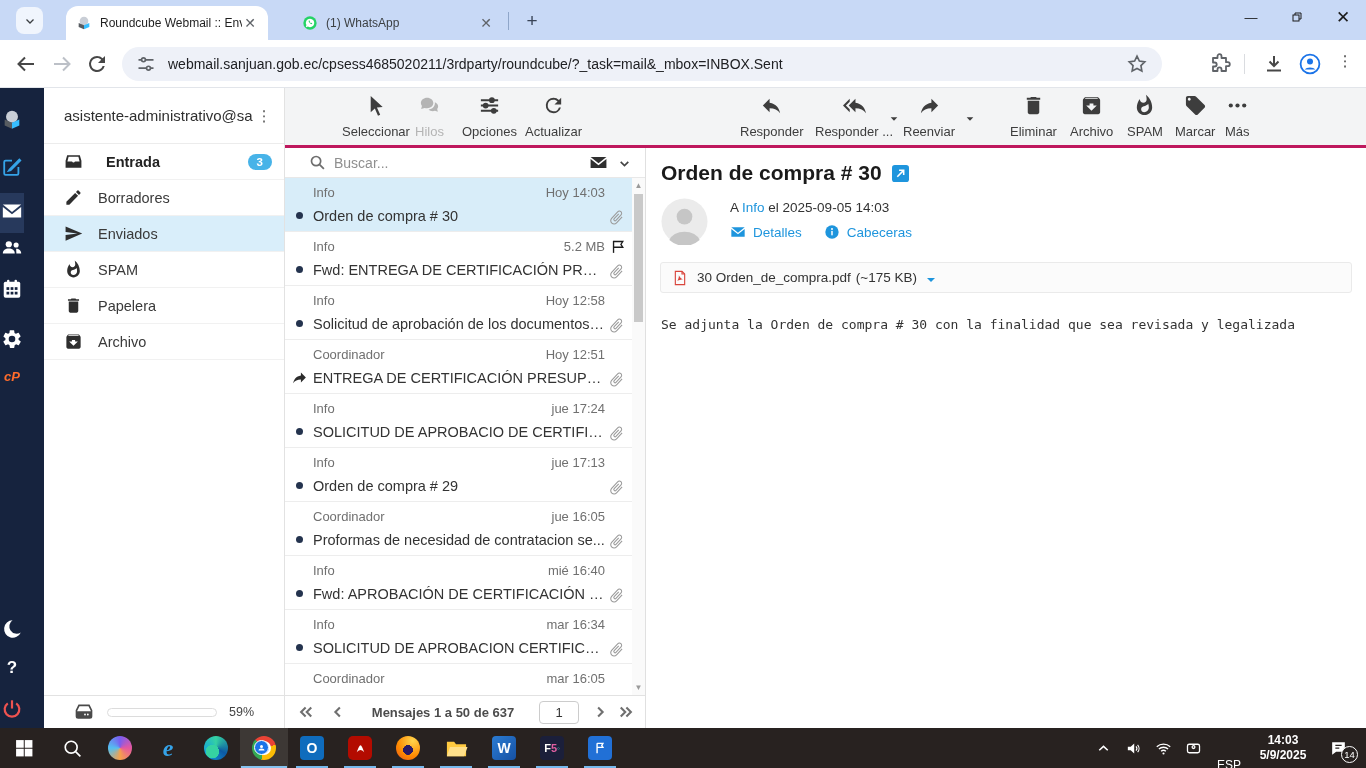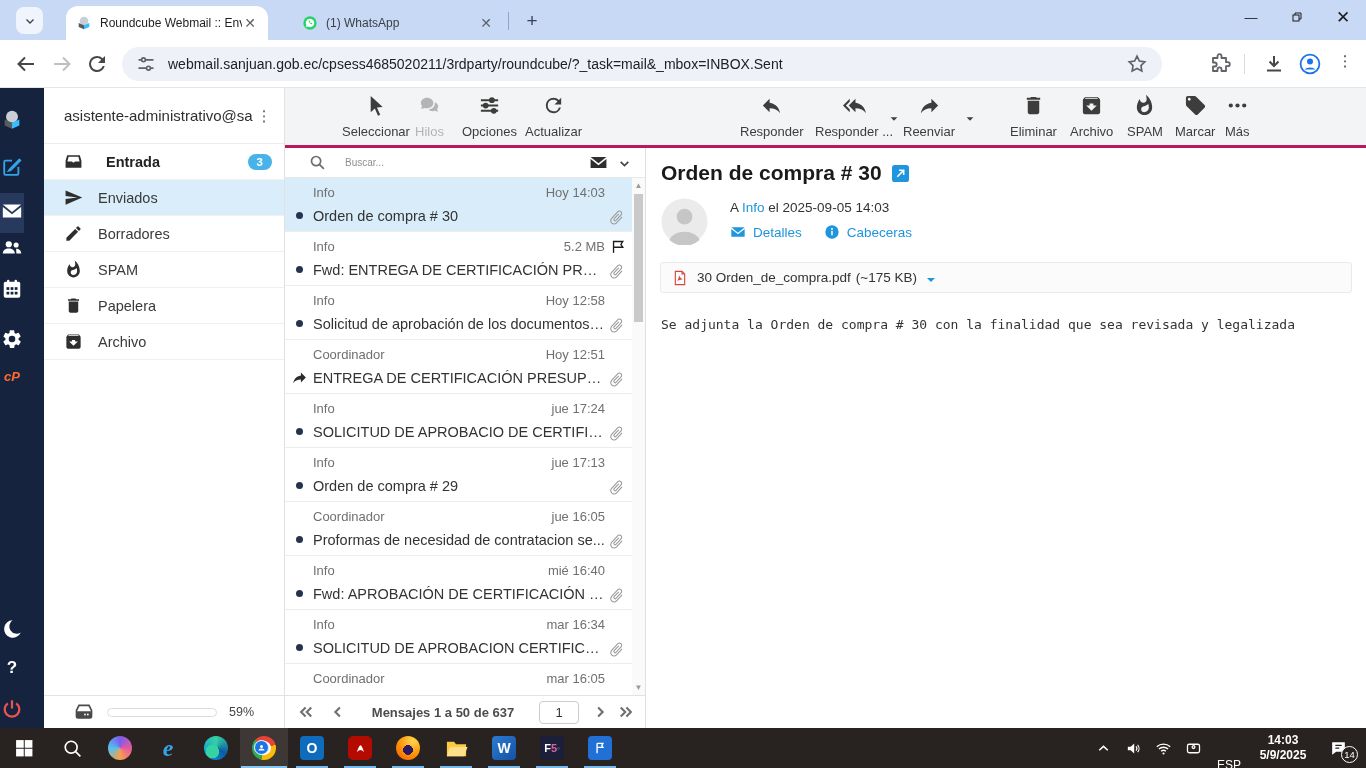--- a/index.html
+++ b/index.html
@@ -56,21 +56,21 @@
 
   .topbar { position:absolute; left:285px; top:0; width:1081px; height:60px; background:#f3f4f5; border-bottom:3px solid #be185d; }
   .tbtn { position:absolute; top:6px; display:flex; flex-direction:column; align-items:center; cursor:pointer; color:#3d3d3d; }
   .tbtn svg { width:23px; height:23px; }
   .tbtn .lbl { font-size:13px; color:#3d3d3d; margin-top:3px; white-space:nowrap; }
   .tbtn.dis, .tbtn.dis .lbl { color:#b4b4b4; }
   .tcaret { position:absolute; top:22px; width:10px; height:10px; color:#3d3d3d; cursor:pointer; }
 
   .searchrow { position:absolute; left:285px; top:60px; width:360px; height:30px; background:#fff; border-bottom:1px solid #e8e8e8; display:flex; align-items:center; }
   .searchrow .sic { width:17px; height:17px; color:#6e6e6e; margin-left:24px; flex:0 0 17px; }
-  .searchrow input { flex:1; border:0; outline:0; font-size:10px; color:#333; margin-left:19px; font-family:inherit; }
+  .searchrow input { flex:1; border:0; outline:0; font-size:14px; color:#333; margin-left:8px; font-family:inherit; }
   .searchrow input::placeholder { color:#8f8f8f; }
   .srv { width:19px; height:19px; color:#2f2f2f; margin-right:10px; cursor:pointer; flex:0 0 19px; }
   .srd { width:13px; height:13px; color:#444; margin-right:14px; cursor:pointer; flex:0 0 13px; }
 
   .msglist { position:absolute; left:285px; top:90px; width:360px; height:517px; background:#fff; overflow:hidden; }
   .msg { height:54px; border-bottom:1px solid #ededed; position:relative; padding:7px 40px 0 28px; cursor:pointer; background:#fff; }
   .msg.sel { background:#d8edf9; }
   .msg .l1 { display:flex; justify-content:space-between; font-size:13px; color:#707070; line-height:16px; }
   .msg .l2 { margin-top:6px; font-size:14.5px; color:#333; line-height:18px; white-space:nowrap; overflow:hidden; text-overflow:ellipsis; }
   .mdot { position:absolute; left:11px; top:34px; width:7px; height:7px; border-radius:50%; background:#24334e; }
@@ -302,31 +302,31 @@
         <span class="kebab">⋮</span>
       </div>
       <div id="folder-list">
           <div class="folder">
             <span class="ficn"><svg viewBox="0 0 24 24" fill="currentColor" fill-rule="evenodd">
                 <path d="M4 4h16l2 7v9H2v-9l2-7zm1.8 2l-1.5 6h5.9a1.9 1.9 0 0 0 3.6 0h5.9l-1.5-6H5.8z"></path>
               </svg></span>
             <span class="flabel b">Entrada</span>
             <span class="badge">3</span>
           </div>
+          <div class="folder">
+            <span class="ficn"><svg viewBox="0 0 24 24" fill="currentColor">
+                <path d="M3 17.25V21h3.75L17.81 9.94l-3.75-3.75L3 17.25zM20.71 7.04a1 1 0 0 0 0-1.41l-2.34-2.34a1 1 0 0 0-1.41 0l-1.83 1.83 3.75 3.75 1.83-1.83z"></path>
+              </svg></span>
+            <span class="flabel">Borradores</span>
+          </div>
           <div class="folder sel">
             <span class="ficn"><svg viewBox="0 0 24 24" fill="currentColor">
                 <path d="M2.01 21L23 12 2.01 3 2 10l15 2-15 2z"></path>
               </svg></span>
             <span class="flabel">Enviados</span>
-          </div>
-          <div class="folder">
-            <span class="ficn"><svg viewBox="0 0 24 24" fill="currentColor">
-                <path d="M3 17.25V21h3.75L17.81 9.94l-3.75-3.75L3 17.25zM20.71 7.04a1 1 0 0 0 0-1.41l-2.34-2.34a1 1 0 0 0-1.41 0l-1.83 1.83 3.75 3.75 1.83-1.83z"></path>
-              </svg></span>
-            <span class="flabel">Borradores</span>
           </div>
           <div class="folder">
             <span class="ficn"><svg viewBox="0 0 24 24" fill="currentColor">
                 <path d="M13.5.67s.74 2.65.74 4.8c0 2.06-1.35 3.73-3.41 3.73-2.07 0-3.63-1.67-3.63-3.73l.03-.36C5.21 7.51 4 10.62 4 14c0 4.42 3.58 8 8 8s8-3.58 8-8C20 8.61 17.41 3.8 13.5.67zM11.71 19c-1.78 0-3.22-1.4-3.22-3.14 0-1.62 1.05-2.76 2.81-3.12 1.77-.36 3.6-1.21 4.62-2.58.39 1.29.59 2.65.59 4.04 0 2.65-2.15 4.8-4.8 4.8z"></path>
               </svg></span>
             <span class="flabel">SPAM</span>
           </div>
           <div class="folder">
             <span class="ficn"><svg viewBox="0 0 24 24" fill="currentColor">
                 <path d="M6 19c0 1.1.9 2 2 2h8c1.1 0 2-.9 2-2V7H6v12zM19 4h-3.5l-1-1h-5l-1 1H5v2h14V4z"></path>

